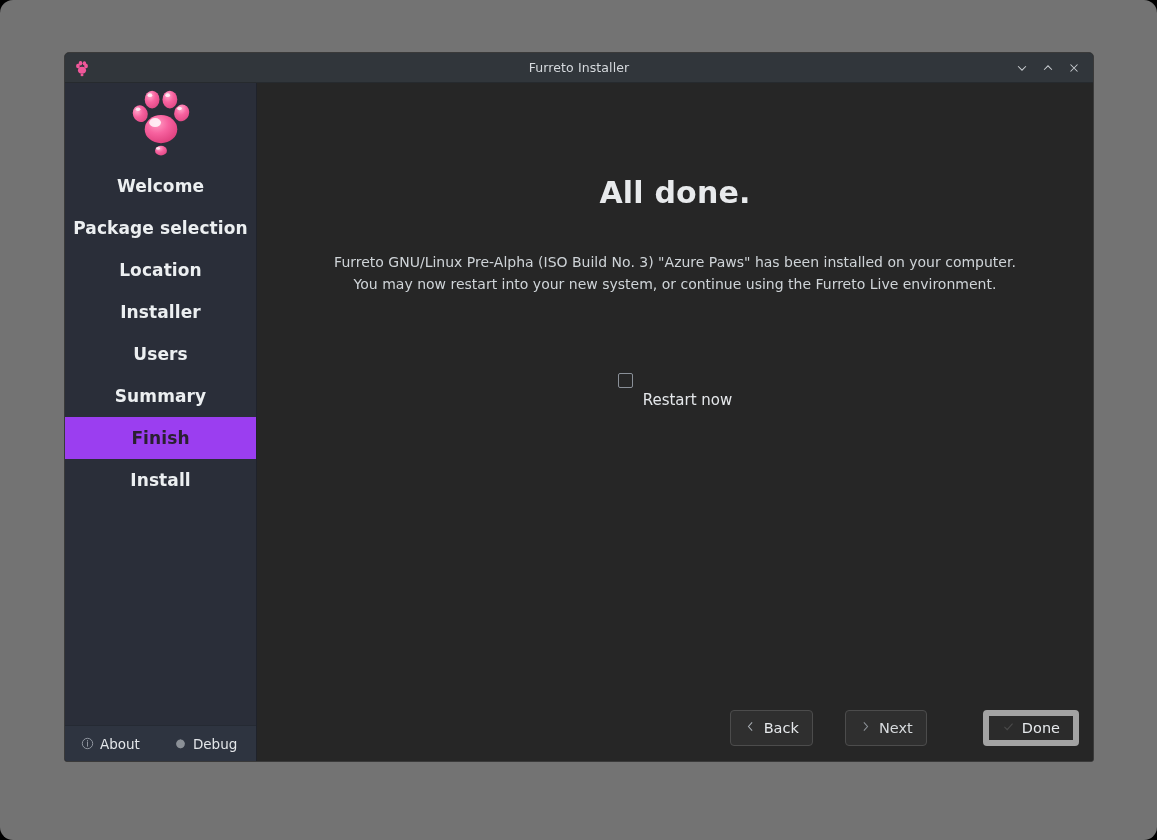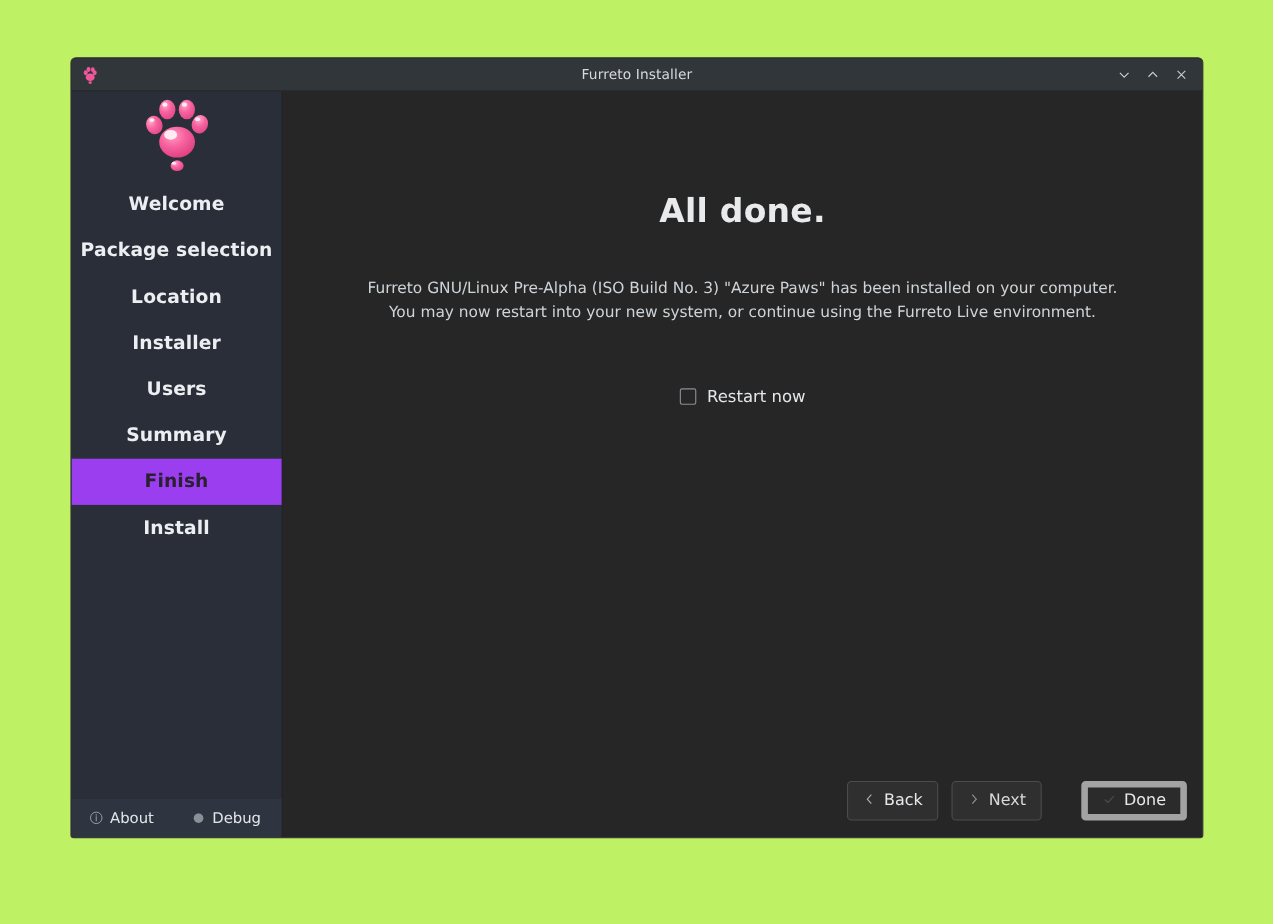--- a/index.html
+++ b/index.html
@@ -9,21 +9,22 @@
     width: 1157px;
     height: 840px;
     overflow: hidden;
     font-family: "DejaVu Sans", "Liberation Sans", sans-serif;
   }
 
   #app {
     position: relative;
     width: 1157px;
     height: 840px;
-    background: #bef264;
+    background: #737373;
+    border-radius: 13px;
   }
 
   
   .window {
     position: absolute;
     left: 64px;
     top: 52px;
     width: 1030px;
     height: 710px;
     background: #262626;
@@ -193,30 +194,31 @@
     width: 15px;
     height: 15px;
     border: 1px solid #8a9098;
     border-radius: 2px;
     background: transparent;
     box-sizing: border-box;
   }
   .checkbox-label {
     font-size: 15px;
     color: #e4e7ea;
+    margin-top: 40px;
   }
 
   
   .btn-bar {
     position: absolute;
     right: 14px;
     bottom: 15px;
     display: flex;
     align-items: center;
-    gap: 12px;
+    gap: 32px;
   }
   .btn {
     height: 36px;
     min-width: 82px;
     padding: 0 13px;
     display: flex;
     align-items: center;
     justify-content: center;
     gap: 7px;
     background: #2f2f2f;

